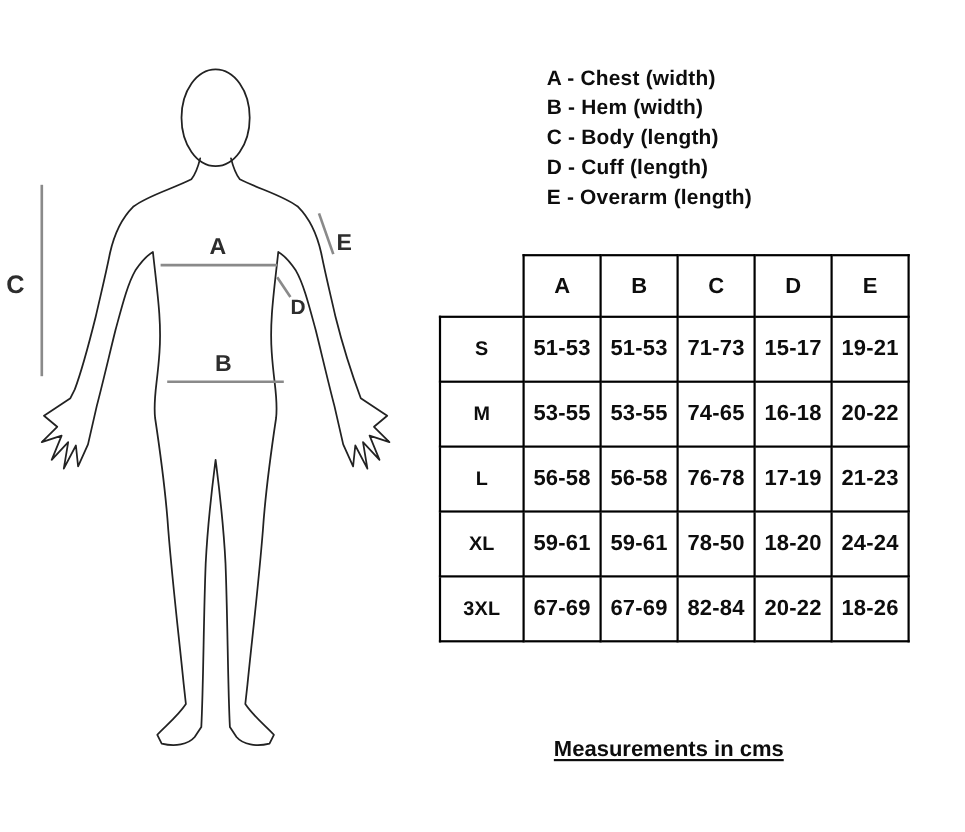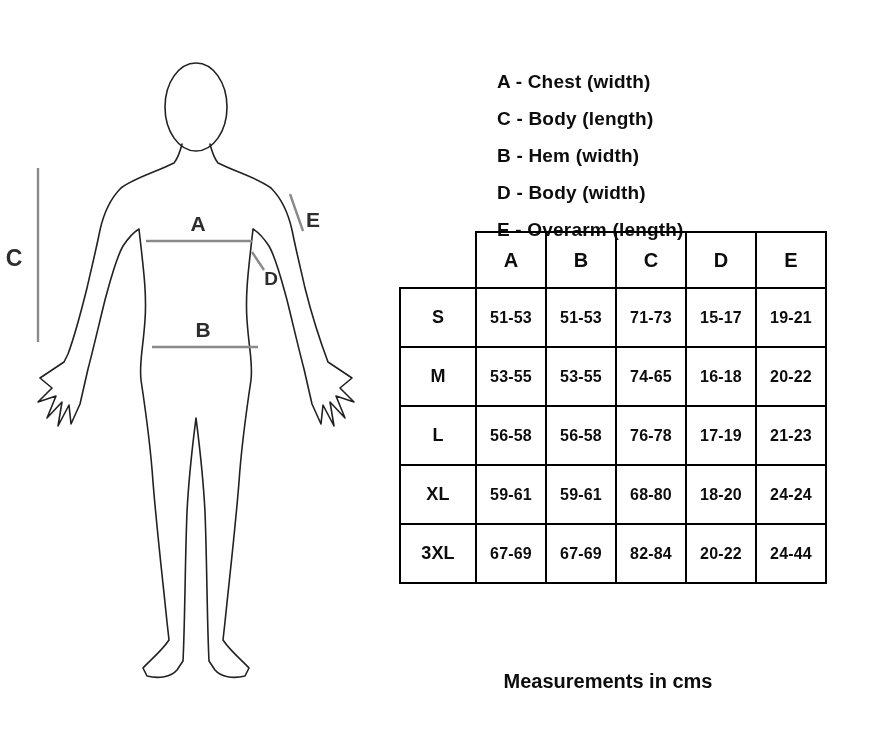--- a/index.html
+++ b/index.html
@@ -5,37 +5,37 @@
   html,body { margin:0; padding:0; background:#ffffff; }
   .canvas {
     position:relative; width:877px; height:756px; background:#ffffff;
     font-family:"Liberation Sans", sans-serif; overflow:hidden; color:#111;
   }
   .figure-svg { position:absolute; left:0; top:0; }
 
   .legend { position:absolute; left:497px; top:58px; }
   .legend-item {
     font-weight:bold; font-size:19px; line-height:27px; color:#0d0d0d;
-    letter-spacing:0.2px; white-space:nowrap;margin-top:10px;
+    letter-spacing:0.2px; white-space:nowrap;
   }
 
   .size-table { position:absolute; left:399px; top:231px; border-collapse:collapse; }
   .size-table th, .size-table td {
     border:2px solid #000; text-align:center; vertical-align:middle;
     font-weight:bold; color:#0d0d0d; padding:0;
   }
   .size-table th { width:68px; height:54px; font-size:20px; }
-  .size-table td { width:68px; height:57px; font-size:16px; letter-spacing:0.2px; }
+  .size-table td { width:68px; height:57px; font-size:20px; letter-spacing:0.2px; }
   .size-table td.size-label { width:74px; font-size:18px; }
   .size-table .blank { border:none; background:transparent; }
 
   .footer-note {
     position:absolute; left:399px; top:670px; width:418px; text-align:center;
     font-weight:bold; font-size:20px; color:#0d0d0d;
-    text-underline-offset:3px;
+    text-decoration:underline; text-underline-offset:3px;
   }
 
   .diagram-label { font-weight:bold; fill:#2d2d2d; }
 </style>
 </head>
 <body>
 
 <div class="canvas">
 
   <svg class="figure-svg" width="430" height="756" viewBox="0 0 430 756">
@@ -96,23 +96,23 @@
 
     <text x="198" y="231" text-anchor="middle" font-size="21" class="diagram-label">A</text>
     <text x="203" y="337" text-anchor="middle" font-size="21" class="diagram-label">B</text>
     <text x="14" y="266" text-anchor="middle" font-size="23" class="diagram-label">C</text>
     <text x="271" y="285" text-anchor="middle" font-size="19" class="diagram-label">D</text>
     <text x="313" y="227" text-anchor="middle" font-size="21" class="diagram-label">E</text>
   </svg>
 
   <div class="legend">
     <div class="legend-item">A - Chest (width)</div>
+    <div class="legend-item">B - Hem (width)</div>
     <div class="legend-item">C - Body (length)</div>
-    <div class="legend-item">B - Hem (width)</div>
-    <div class="legend-item">D - Body (width)</div>
+    <div class="legend-item">D - Cuff (length)</div>
     <div class="legend-item">E - Overarm (length)</div>
   </div>
 
   <table class="size-table">
     <tbody>
         <tr>
       <th class="blank"></th>
       <th>A</th>
       <th>B</th>
       <th>C</th>
@@ -140,30 +140,30 @@
       <td>56-58</td>
       <td>56-58</td>
       <td>76-78</td>
       <td>17-19</td>
       <td>21-23</td>
     </tr>
     <tr>
       <td class="size-label">XL</td>
       <td>59-61</td>
       <td>59-61</td>
-      <td>68-80</td>
+      <td>78-50</td>
       <td>18-20</td>
       <td>24-24</td>
     </tr>
     <tr>
       <td class="size-label">3XL</td>
       <td>67-69</td>
       <td>67-69</td>
       <td>82-84</td>
       <td>20-22</td>
-      <td>24-44</td>
+      <td>18-26</td>
     </tr>
   </tbody>
     </table>
 
   <div class="footer-note">Measurements in cms</div>
 
 </div>
 
 </body></html>

